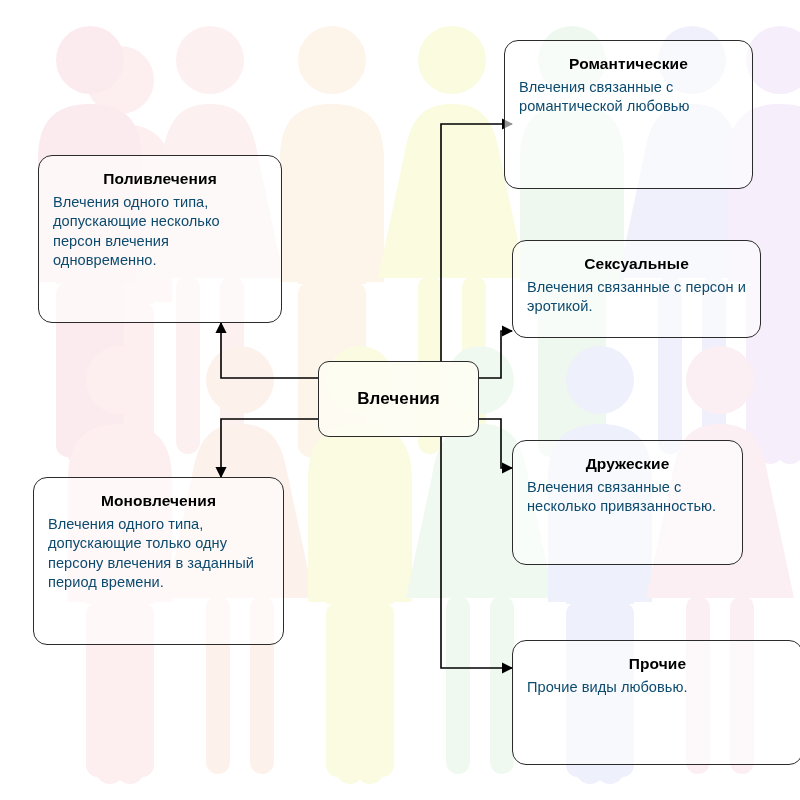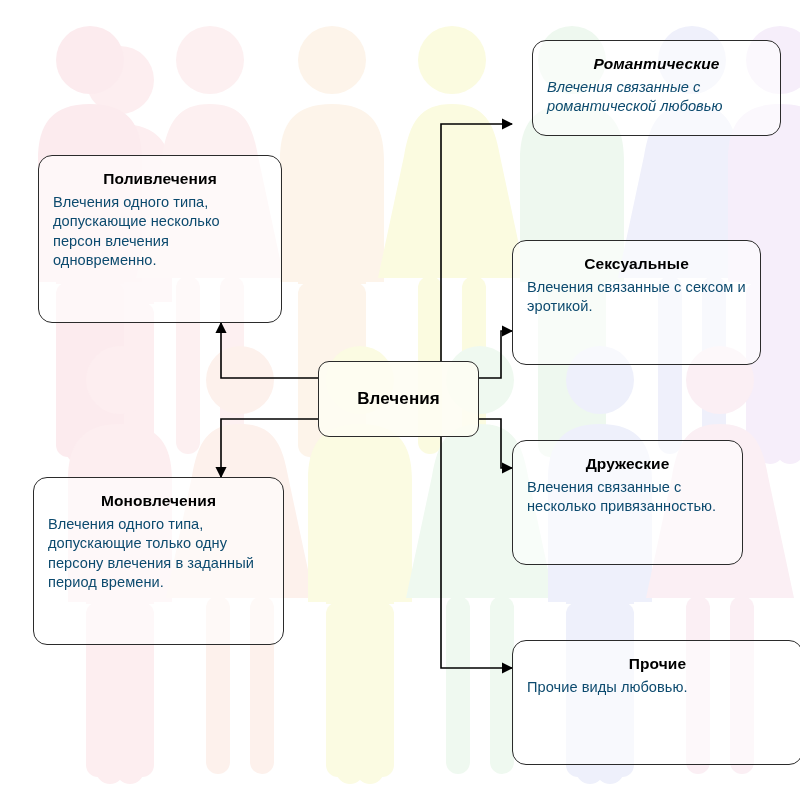--- a/index.html
+++ b/index.html
@@ -147,28 +147,28 @@
 
   <div class="node" style="left:33px; top:477px; width:251px; height:168px;">
     <span class="node-title">Моновлечения</span>
     <span class="node-desc">Влечения одного типа, допускающие только одну персону влечения в заданный период времени.</span>
   </div>
 
   <div class="node center" style="left:318px; top:361px; width:161px; height:76px;">
     <span class="node-title center-title">Влечения</span>
   </div>
 
-  <div class="node" style="left:532px; top:40px; width:249px; height:96px;font-style:italic;">
+  <div class="node" style="left:504px; top:40px; width:249px; height:149px;">
     <span class="node-title">Романтические</span>
     <span class="node-desc">Влечения связанные с романтической любовью</span>
   </div>
 
-  <div class="node" style="left:512px; top:240px; width:249px; height:125px;">
+  <div class="node" style="left:512px; top:240px; width:249px; height:98px;">
     <span class="node-title">Сексуальные</span>
-    <span class="node-desc">Влечения связанные с сексом и эротикой.</span>
+    <span class="node-desc">Влечения связанные с персон и эротикой.</span>
   </div>
 
   <div class="node" style="left:512px; top:440px; width:231px; height:125px;">
     <span class="node-title">Дружеские</span>
     <span class="node-desc">Влечения связанные с несколько привязанностью.</span>
   </div>
 
   <div class="node" style="left:512px; top:640px; width:291px; height:125px;">
     <span class="node-title">Прочие</span>
     <span class="node-desc">Прочие виды любовью.</span>

